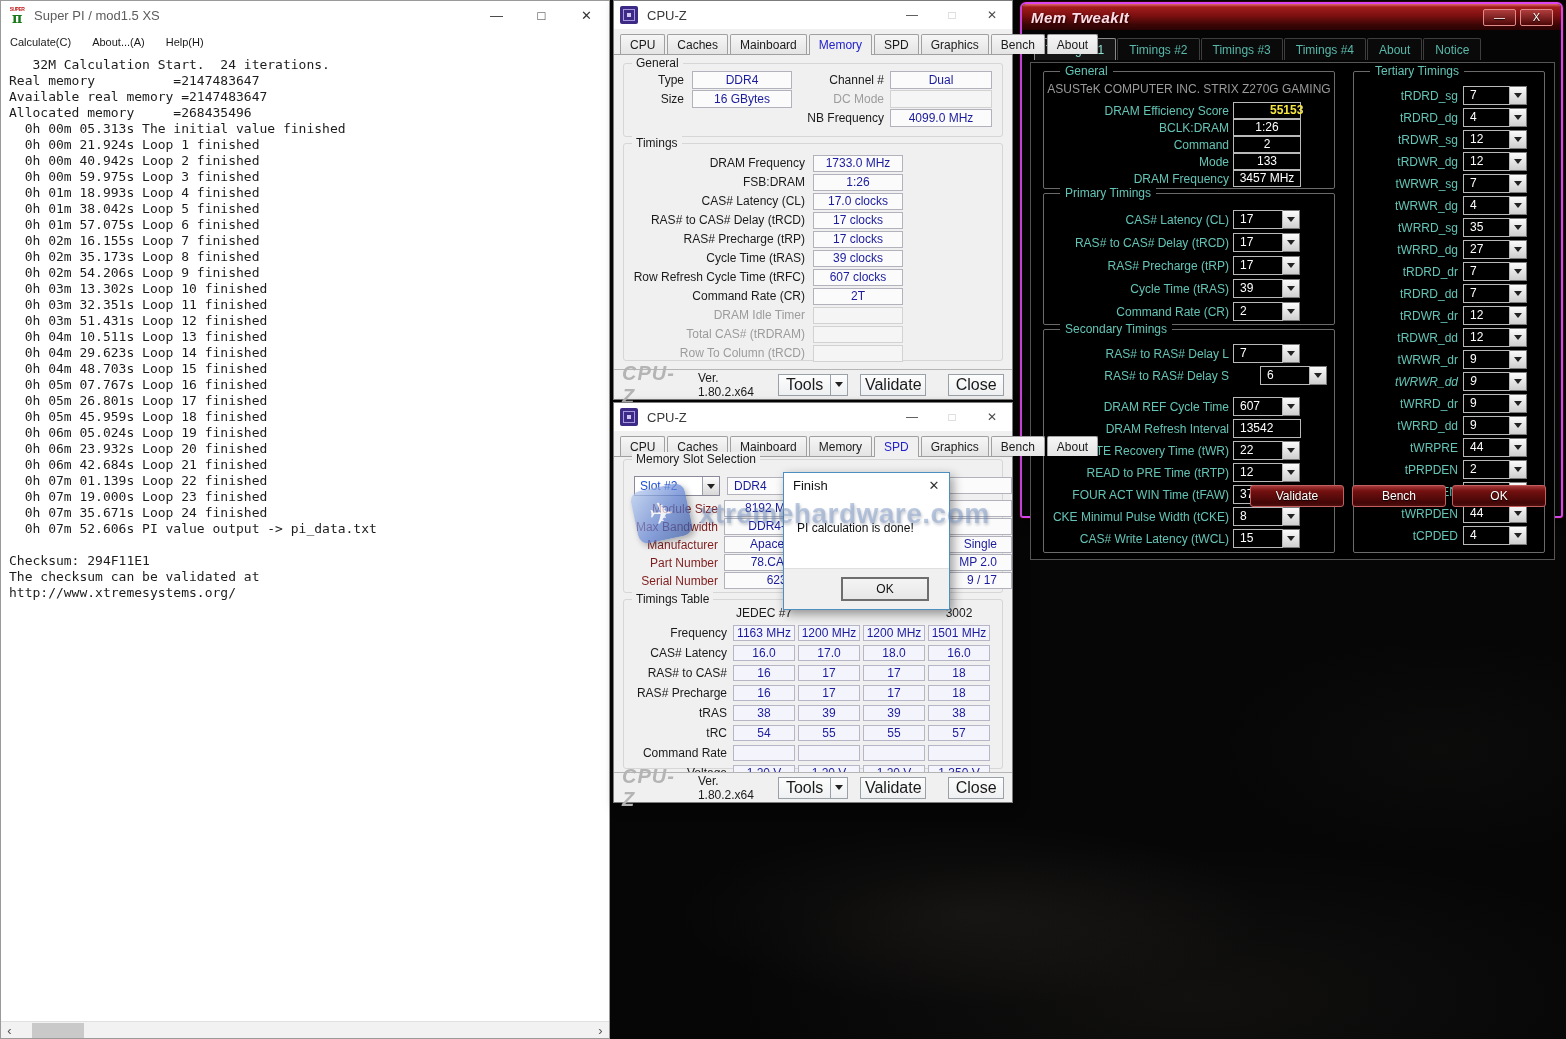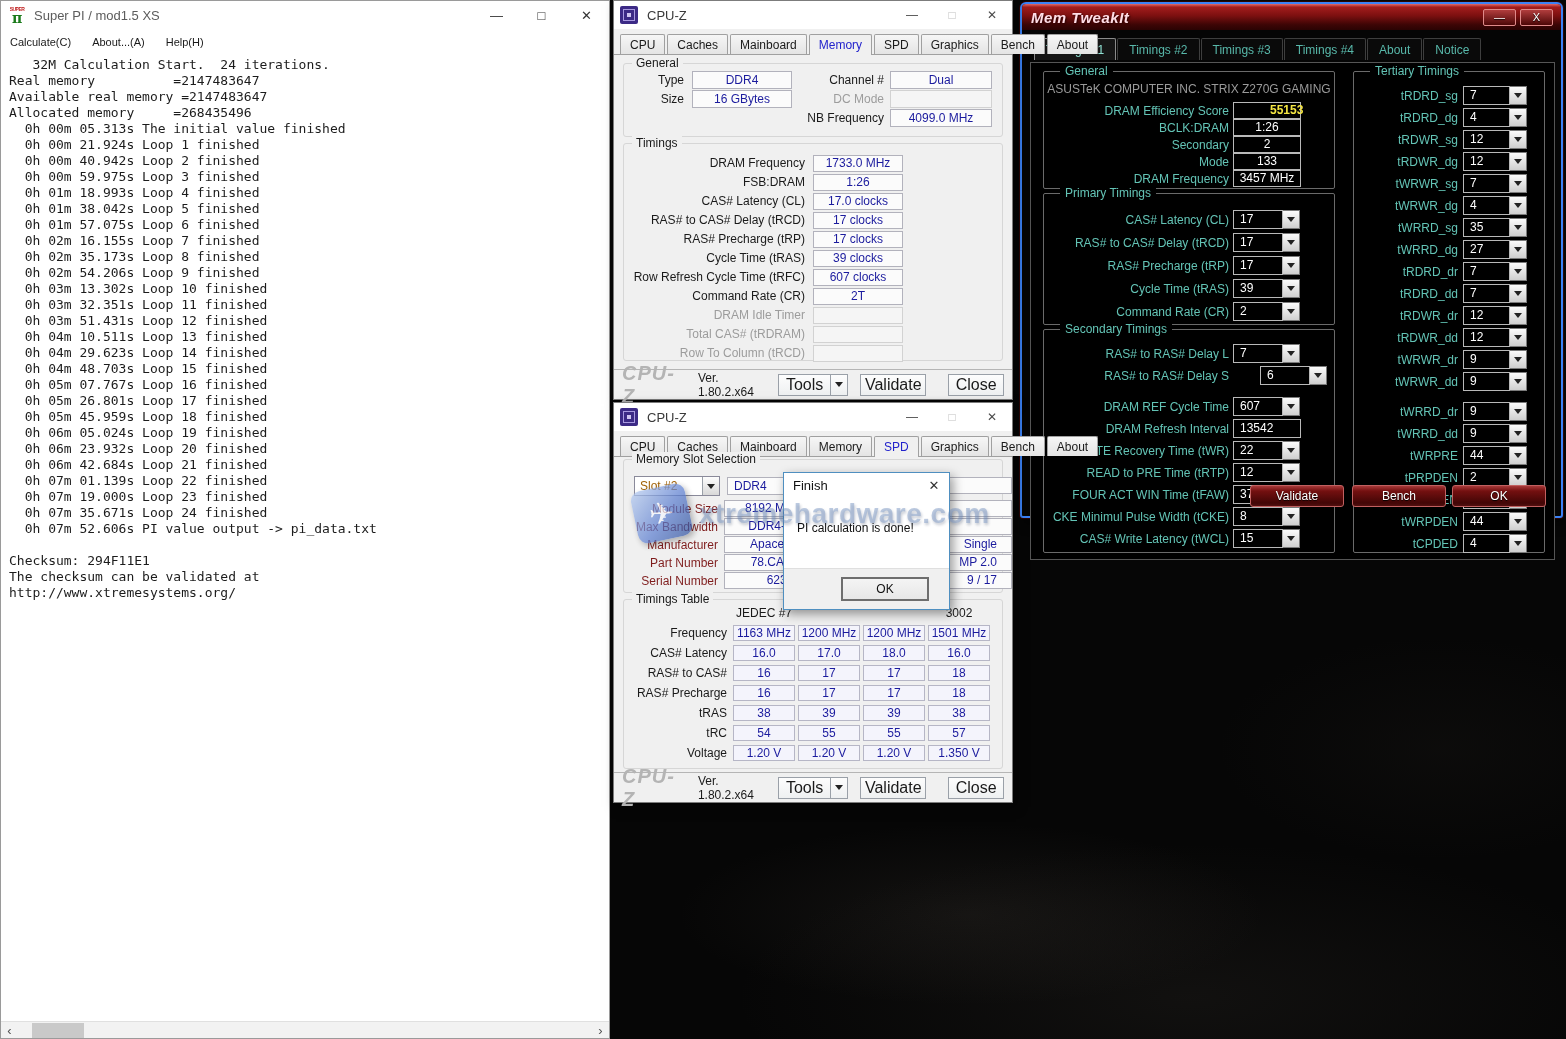--- a/index.html
+++ b/index.html
@@ -79,21 +79,21 @@
   .cz-btn.tools { width:54px; margin-left:auto; }
   .cz-btn.arrow { width:17px; border-left:none; }
   .cz-btn.validate { width:66px; margin-left:12px; }
   .cz-btn.close { width:56px; margin-left:22px; }
   .tri-down { width:0; height:0; border-left:4px solid transparent; border-right:4px solid transparent;
     border-top:5px solid #222; }
 
   
   .combo { position:absolute; height:20px; background:#fff; border:1px solid #8a8a9a;
     display:flex; align-items:center; }
-  .combo .ctext { flex:1; font-size:12px; color:#a16207; padding-left:5px; }
+  .combo .ctext { flex:1; font-size:12px; color:#1d4ed8; padding-left:5px; }
   .combo .cbtn { width:17px; height:100%; background:linear-gradient(#fdfdfd,#d8d8d8);
     border-left:1px solid #9aa0a8; display:flex; align-items:center; justify-content:center; }
   .spd-lbl { position:absolute; font-size:12px; color:#7f1d1d; text-align:right; width:92px; }
   .spd-box { position:absolute; height:17px; line-height:15px; background:#fbfbfb;
     border:1px solid #b2b2bc; font-size:12px; color:#1b1b9e; text-align:center; overflow:hidden; }
   .spd-box.rt { padding-right:14px; text-align:right; }
   .tbl-hdr { position:absolute; font-size:12px; color:#1a1a1a; text-align:center; }
   .tbl-row { position:absolute; left:6px; right:4px; height:18px; display:flex; align-items:center; }
   .tbl-row .rlbl { width:97px; text-align:right; font-size:12px; color:#1a1a1a; margin-right:6px; }
   .tbl-row .cell { width:62px; height:16px; line-height:14px; margin-right:3px; background:#f4f4fc;
@@ -108,21 +108,21 @@
   .dlg-msg { position:absolute; left:13px; top:48px; font-size:12px; color:#111; }
   .dlg-footer { position:absolute; left:0; right:0; bottom:0; height:41px; background:#f0f0f0;
     border-top:1px solid #dfdfdf; display:flex; align-items:center; justify-content:flex-end;
     padding-right:20px; }
   .dlg-ok { width:88px; height:24px; background:linear-gradient(#f4f4f4,#e7e7e7);
     border:2px solid #6e6e6e; font-size:12px; color:#111; display:flex; align-items:center;
     justify-content:center; }
 
   
   .mtk { position:absolute; left:1020px; top:2px; width:543px; height:516px; background:#050505;
-    border:2px solid #3b82f6; border-radius:6px 6px 3px 3px; z-index:8;
+    border:2px solid #d946ef; border-radius:6px 6px 3px 3px; z-index:8;
     box-shadow:0 0 0 1px #2a0404, 4px 5px 12px rgba(0,0,0,.6); }
   .mtk-titlebar { height:26px; border-radius:4px 4px 0 0; display:flex; align-items:center;
     background:linear-gradient(180deg,#e06a6a 0%,#a31c1c 12%,#7c1010 45%,#3c0505 80%,#2a0303 100%); }
   .mtk-title { font-size:15px; font-weight:bold; font-style:italic; color:#ffdde6;
     padding-left:9px; letter-spacing:.5px; text-shadow:1px 1px 2px #2a0000; }
   .mtk-winbtns { margin-left:auto; display:flex; margin-right:8px; }
   .mtk-wbtn { width:33px; height:17px; margin-left:4px; border:1px solid #e08a8a; border-radius:2px;
     background:linear-gradient(#b13d3d,#4d0707); color:#fff; font-size:11px; line-height:14px;
     text-align:center; text-shadow:0 1px 1px #000; }
   .mtk-tabs { display:flex; padding:8px 0 0 12px; height:30px; }
@@ -444,20 +444,27 @@
         </div>
 
         <div class="tbl-row" style="position:relative; margin-bottom:2px;">
           <span class="rlbl">tRC</span>
           <span class="cell">54</span>
           <span class="cell">55</span>
           <span class="cell">55</span>
           <span class="cell">57</span>
         </div>
 
+        <div class="tbl-row" style="position:relative; margin-bottom:2px;">
+          <span class="rlbl">Command Rate</span>
+          <span class="cell"></span>
+          <span class="cell"></span>
+          <span class="cell"></span>
+          <span class="cell"></span>
+        </div>
 
         <div class="tbl-row" style="position:relative; margin-bottom:2px;">
           <span class="rlbl">Voltage</span>
           <span class="cell">1.20 V</span>
           <span class="cell">1.20 V</span>
           <span class="cell">1.20 V</span>
           <span class="cell">1.350 V</span>
         </div>
       </div>
   </div>
@@ -514,21 +521,21 @@
             <span class="mlbl">DRAM Efficiency Score</span>
             <span class="mtk-gval hl">55153</span>
           </div>
 
           <div class="mtk-grow" style="position:relative; margin-bottom:0;">
             <span class="mlbl">BCLK:DRAM</span>
             <span class="mtk-gval">1:26</span>
           </div>
 
           <div class="mtk-grow" style="position:relative; margin-bottom:0;">
-            <span class="mlbl">Secondary</span>
+            <span class="mlbl">Command</span>
             <span class="mtk-gval">2</span>
           </div>
 
           <div class="mtk-grow" style="position:relative; margin-bottom:0;">
             <span class="mlbl">Mode</span>
             <span class="mtk-gval">133</span>
           </div>
 
           <div class="mtk-grow" style="position:relative; margin-bottom:0;">
             <span class="mlbl">DRAM Frequency</span>
@@ -814,21 +821,21 @@
           <div class="mtk-trow" style="position:relative; margin-bottom:3px;">
             <span class="mlbl">tWRWR_dr</span>
             <span class="mtk-combo">
               <span class="mtk-val">9</span>
               <span class="mtk-dbtn">
                 <i class="tri-down"></i>
               </span>
             </span>
           </div>
 
-          <div class="mtk-trow" style="position:relative; margin-bottom:11px;">
+          <div class="mtk-trow" style="position:relative; margin-bottom:3px;font-style:italic;">
             <span class="mlbl">tWRWR_dd</span>
             <span class="mtk-combo">
               <span class="mtk-val">9</span>
               <span class="mtk-dbtn">
                 <i class="tri-down"></i>
               </span>
             </span>
           </div>
 
           <div class="mtk-trow" style="position:relative; margin-bottom:3px;">

